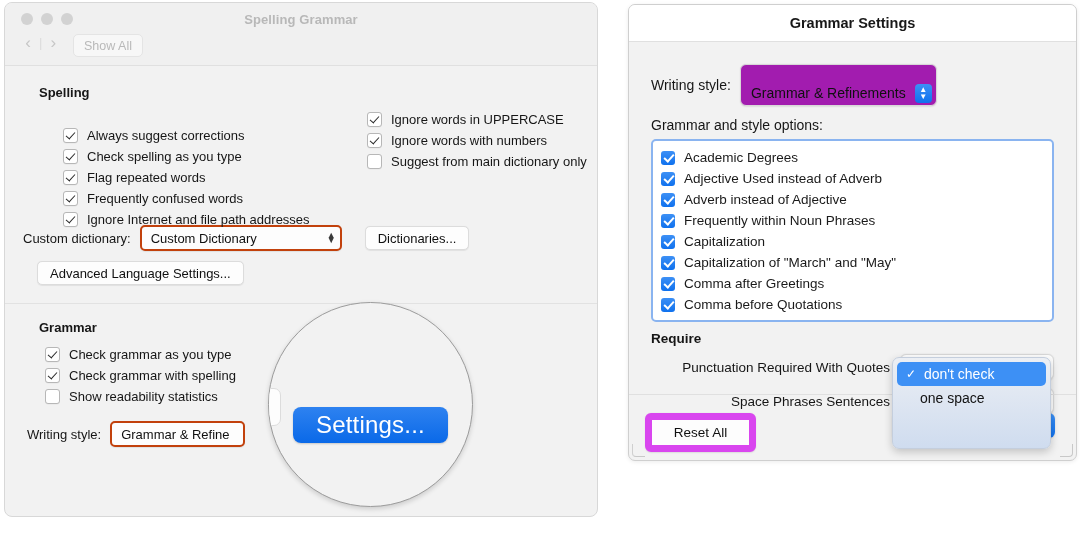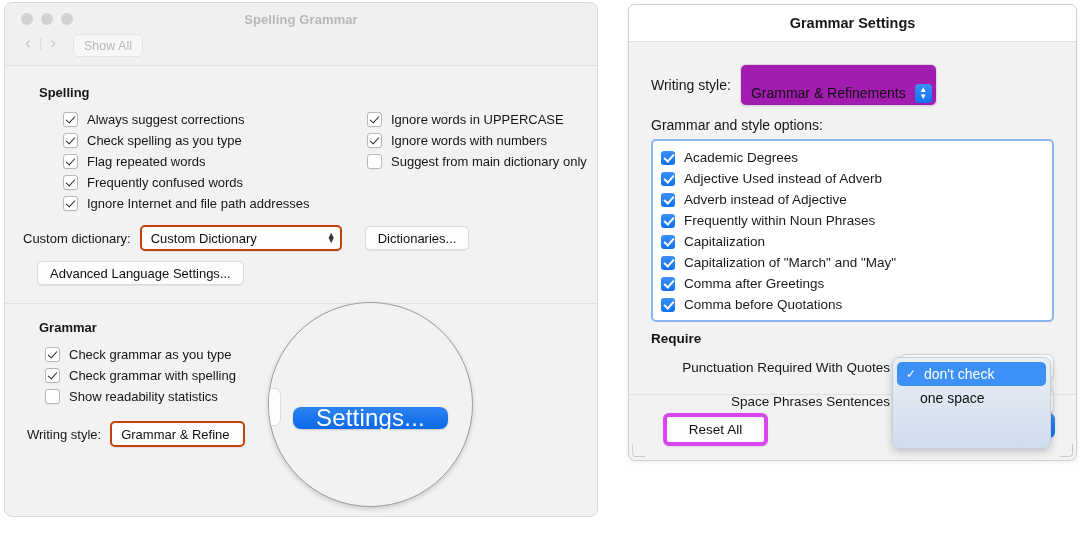--- a/index.html
+++ b/index.html
@@ -81,21 +81,21 @@
     box-shadow: 0 0.5px 0 rgba(0,0,0,.06);
     position: relative; flex: none;
   }
   .cb-box.checked::after {
     content: ""; position: absolute; left: 4px; top: 0.5px;
     width: 4px; height: 8px; border: solid #2a2a2a;
     border-width: 0 1.7px 1.7px 0; transform: rotate(42deg);
   }
   .cb-label { font-size: 13px; color: #161616; white-space: nowrap; }
 
-  .col-left { position: absolute; left: 18px; top: 0; }
+  .col-left { position: absolute; left: 18px; top: 16px; }
   .col-right { position: absolute; left: 322px; top: 0; }
 
   .popup {
     height: 22px; background: #fdfdfd;
     border: 2px solid #c2410c; border-radius: 5px;
     display: inline-flex; align-items: center;
     padding: 0 4px 0 9px; gap: 8px;
     box-shadow: 0 0.5px 1px rgba(0,0,0,.07);
     font-size: 13px; color: #101010;
   }
@@ -118,21 +118,21 @@
   #magnifier {
     position: absolute; left: 268px; top: 302px;
     width: 203px; height: 203px; border-radius: 50%;
     background: #f2f2f2;
     border: 1.5px solid #9c9c9c;
     box-shadow: 0 2px 5px rgba(0,0,0,.16);
     overflow: hidden;
   }
   #magnified-settings-btn {
     position: absolute; left: 24px; top: 104px;
-    height: 22px; padding: 0 23px;
+    height: 36px; padding: 0 23px;
     display: flex; align-items: center; justify-content: center;
     background: linear-gradient(#2e82f0, #0a69e8);
     border-radius: 8px;
     color: #ffffff; font-size: 24px; letter-spacing: .2px;
     box-shadow: 0 1px 2px rgba(0,0,0,.18);
   }
   #magnified-popup-sliver {
     position: absolute; left: -12px; top: 85px;
     width: 22px; height: 36px;
     background: #fdfdfd; border: 1px solid #dcdcdc;
@@ -211,24 +211,24 @@
     box-shadow: 0 0.5px 1.5px rgba(0,0,0,.09);
     font-size: 13.5px; color: #101010; flex: none;
   }
   .popup-sm .chev-badge { margin-left: auto; }
 
   #rw-divider {
     position: absolute; left: 0; right: 0; top: 389px;
     height: 1px; background: #e0e0e0;
   }
   #reset-all-button {
-    position: absolute; left: 34px; top: 408px;
+    position: absolute; left: 16px; top: 408px;
     width: 97px; height: 25px;
     display: flex; align-items: center; justify-content: center;
-    background: #fdfdfd; border: 4px solid #d946ef; border-radius: 6px;
+    background: #fdfdfd; border: 7px solid #d946ef; border-radius: 6px;
     box-shadow: 0 0.5px 1.5px rgba(0,0,0,.09);
     font-size: 13.5px; color: #101010;
   }
   #cancel-button {
     position: absolute; left: 263px; top: 408px;
     width: 78px; height: 25px;
     display: flex; align-items: center; justify-content: center;
     background: #fdfdfd; border: 1px solid #d8d8d8; border-radius: 6px;
     box-shadow: 0 0.5px 1.5px rgba(0,0,0,.09);
     font-size: 13.5px; color: #101010; overflow: hidden;

